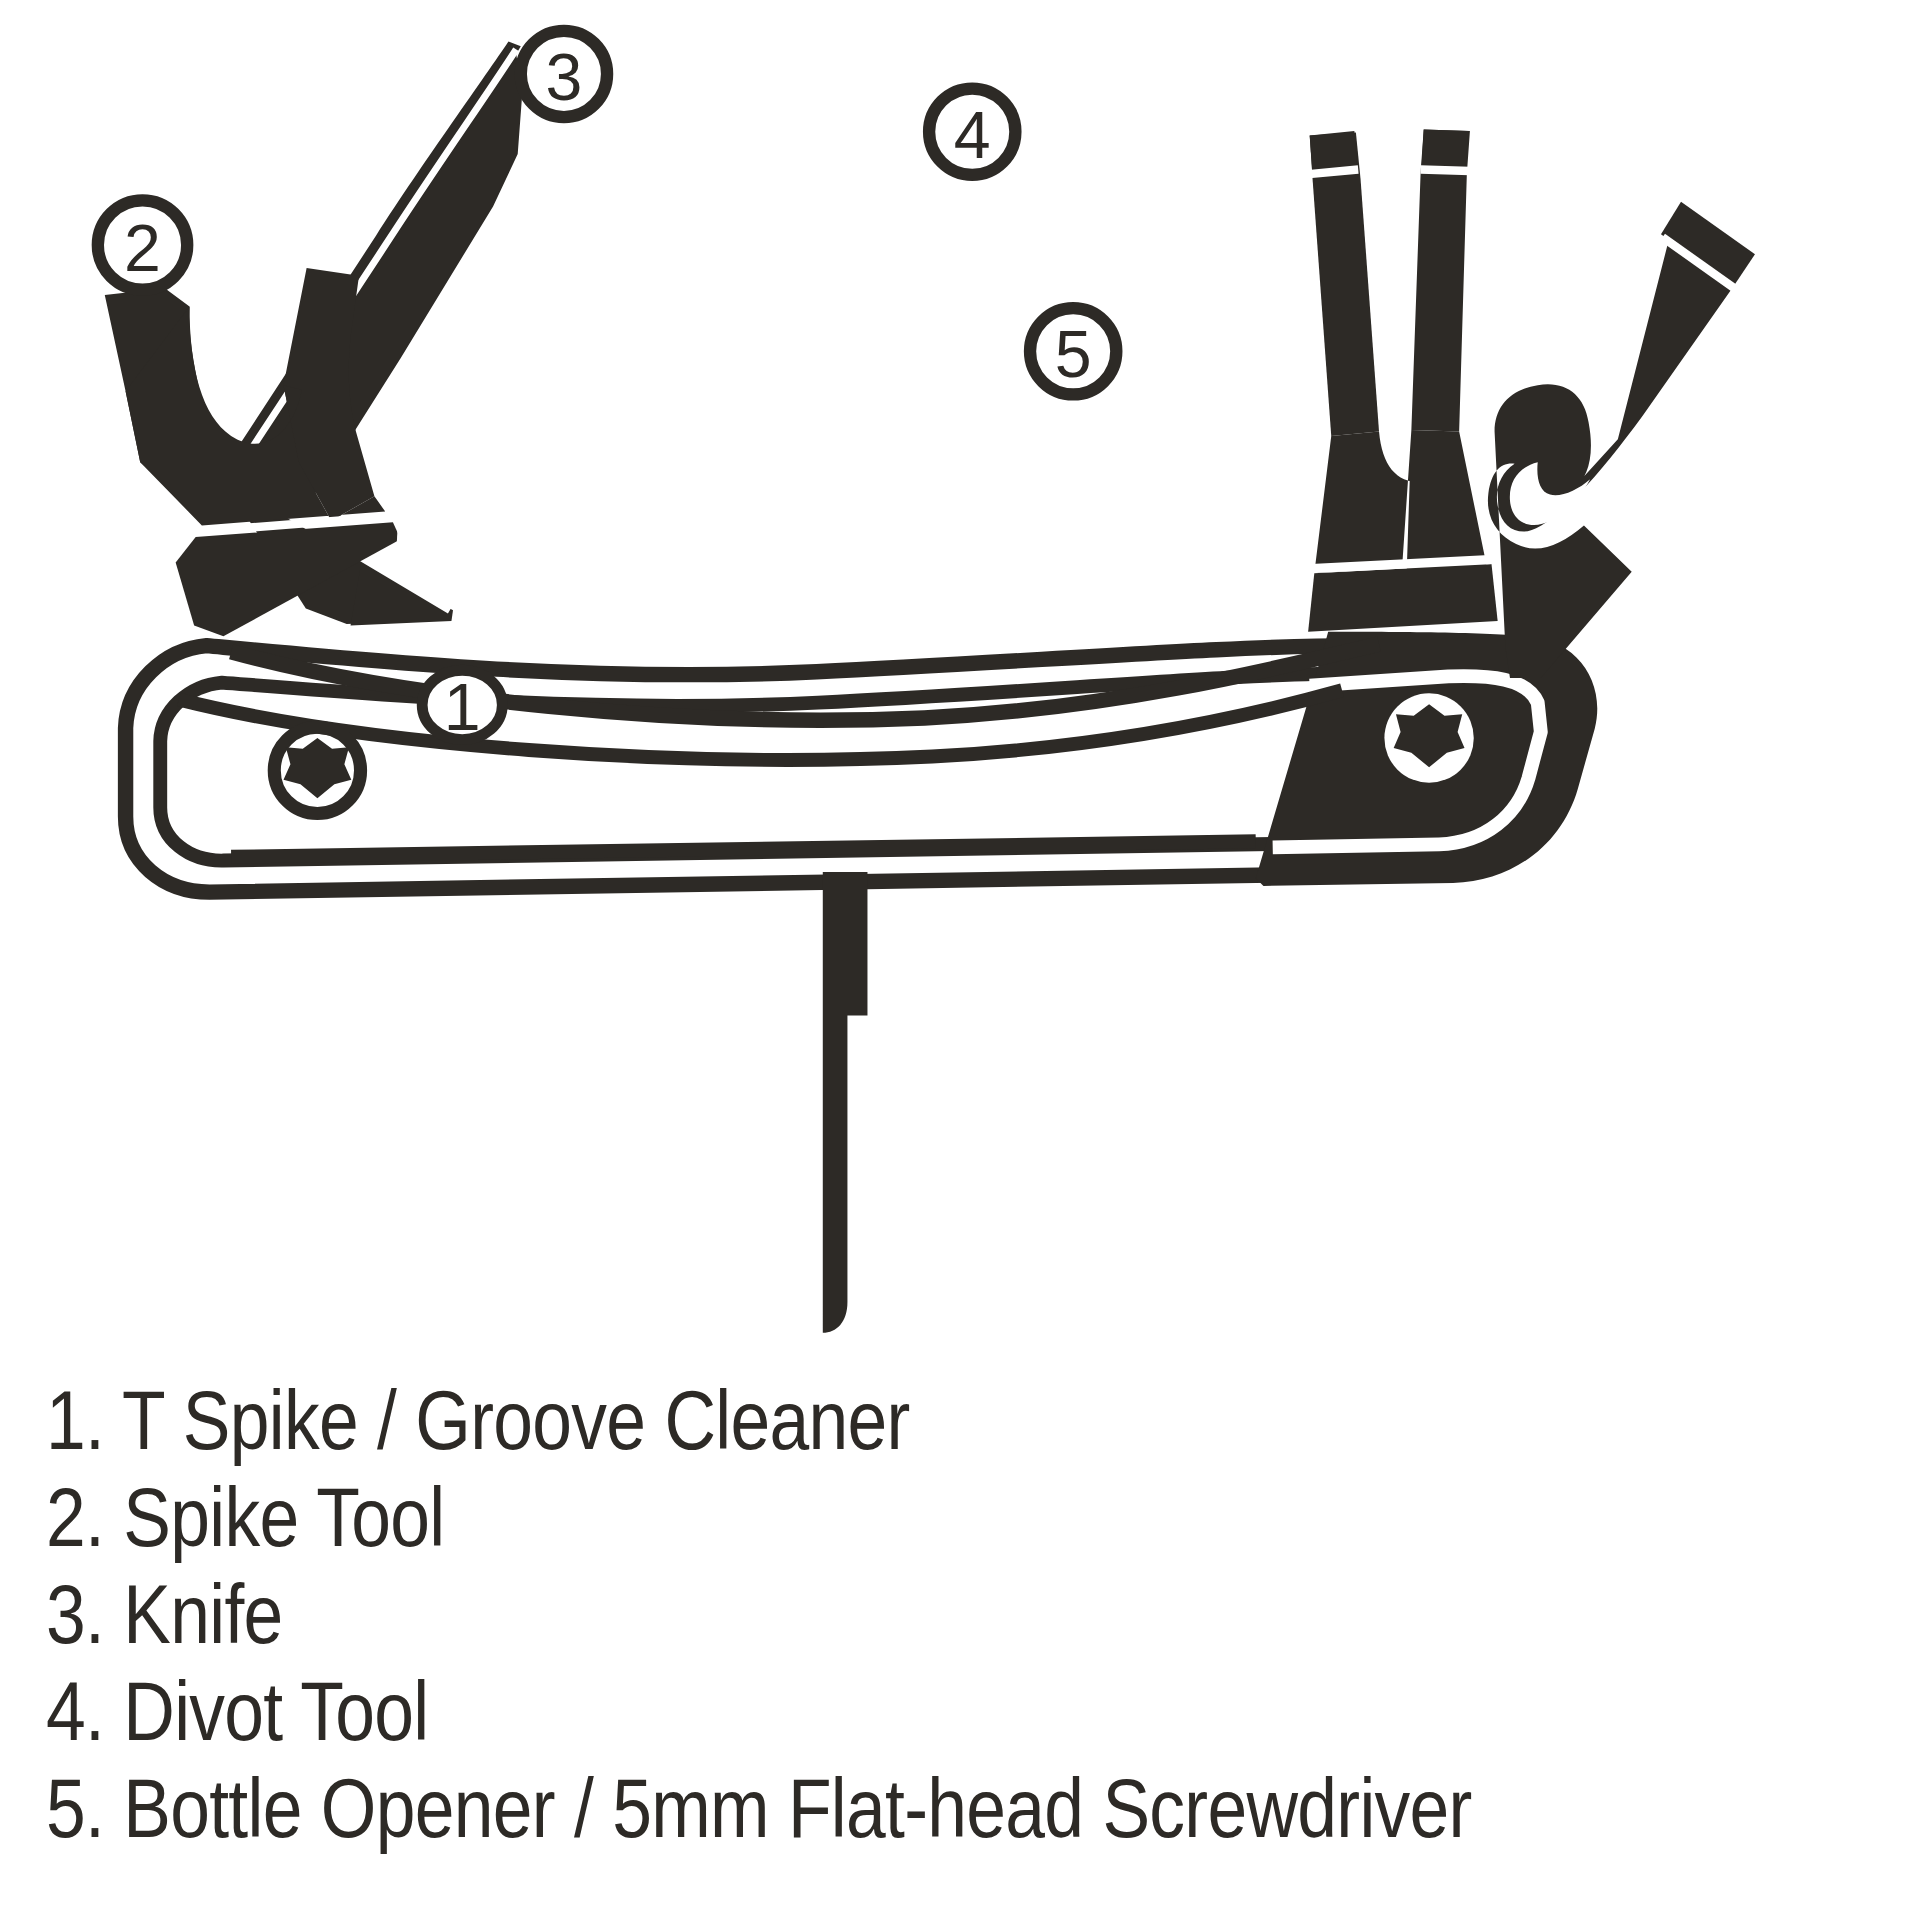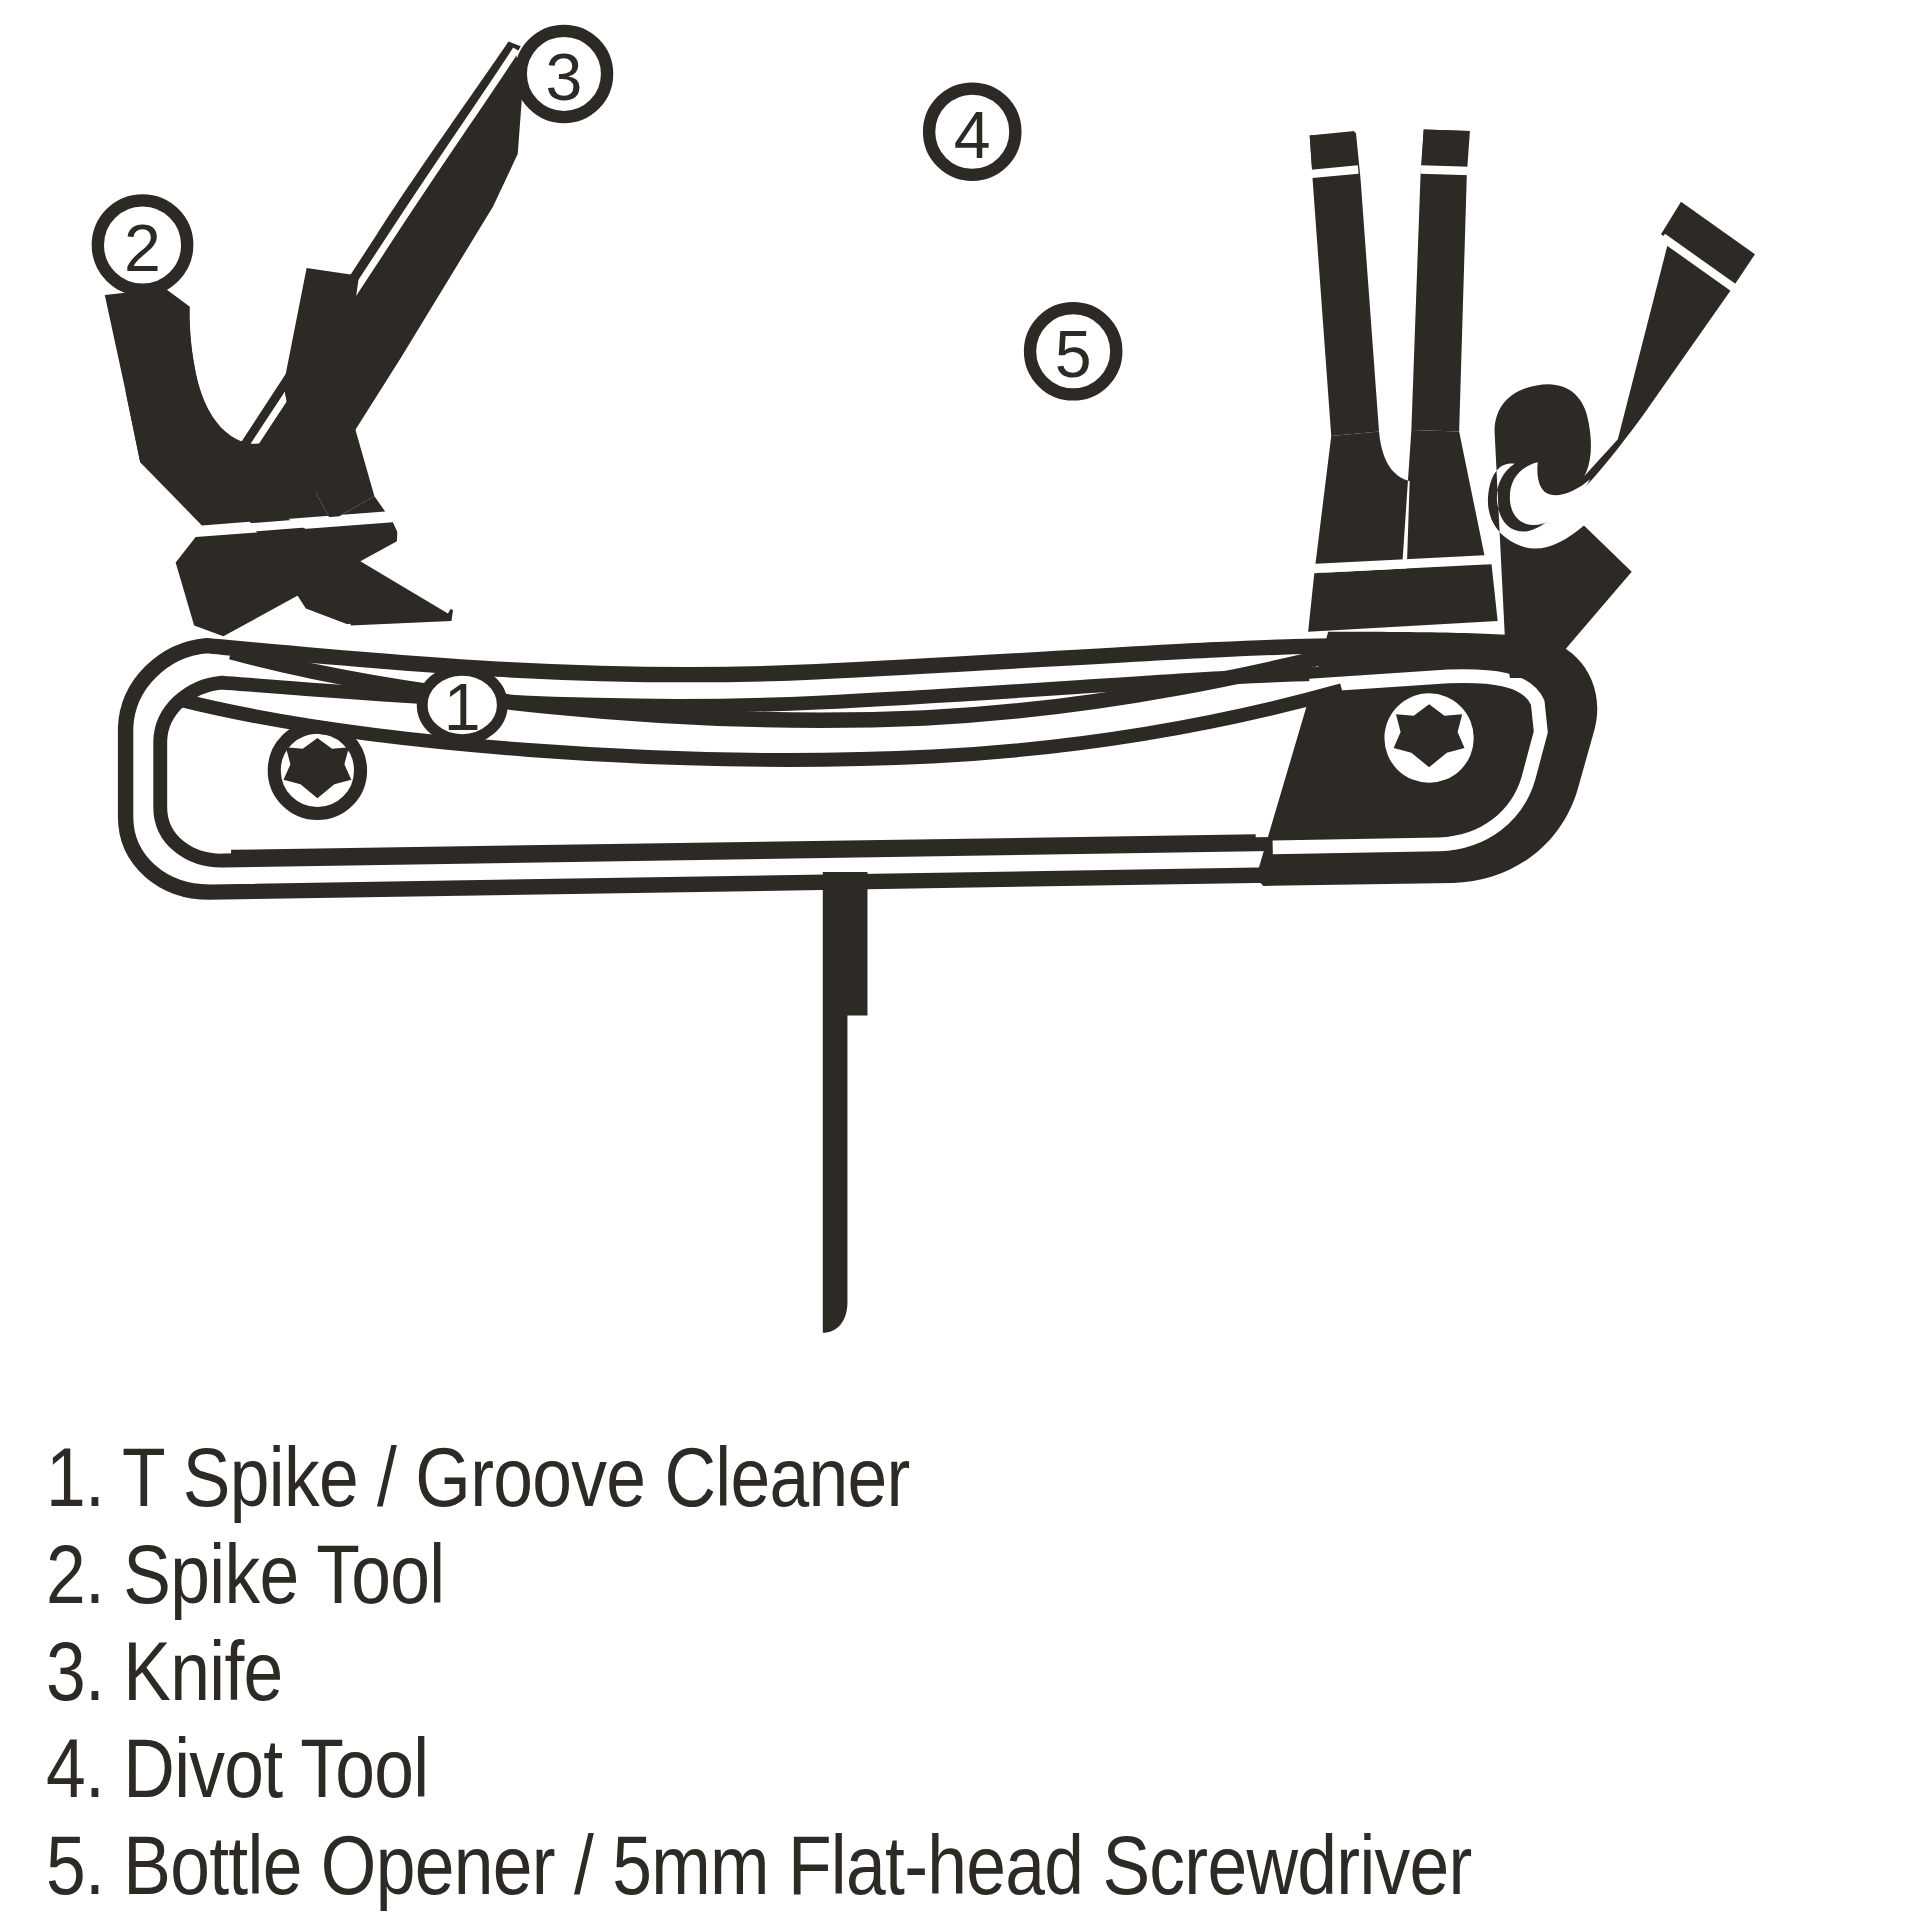--- a/index.html
+++ b/index.html
@@ -11,21 +11,21 @@
   }
   #diagram-root{
     position:absolute;left:0;top:0;width:1926px;height:1926px;
   }
   svg.illustration{
     position:absolute;left:0;top:0;width:1926px;height:1926px;display:block;
   }
   .legend{
     position:absolute;
     left:46px;
-    top:1429px;
+    top:1372px;
     width:1849px;
   }
   .legend-item{
     font-family:"Liberation Sans", sans-serif;
     font-size:83px;
     line-height:97px;
     letter-spacing:-0.8px;
     color:#2d2a26;
     font-weight:400;
     transform:scaleX(0.86);

